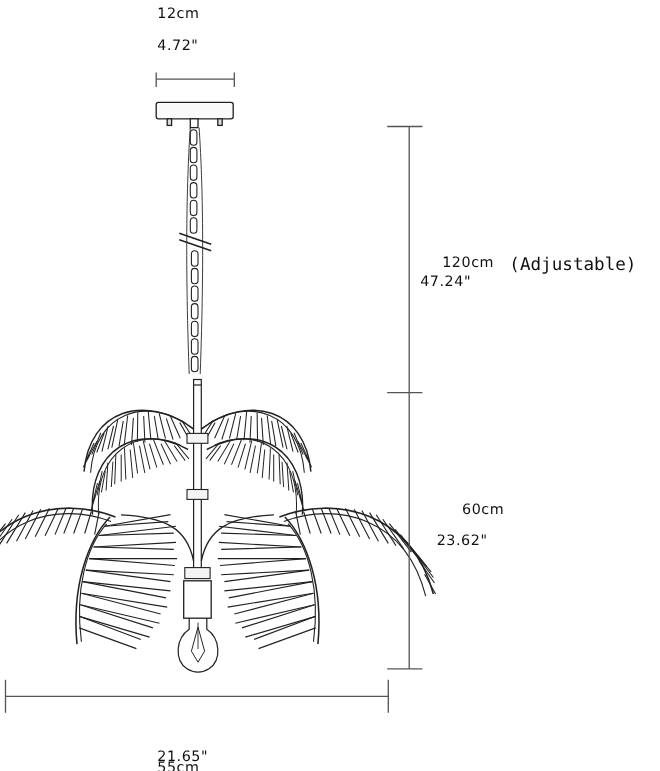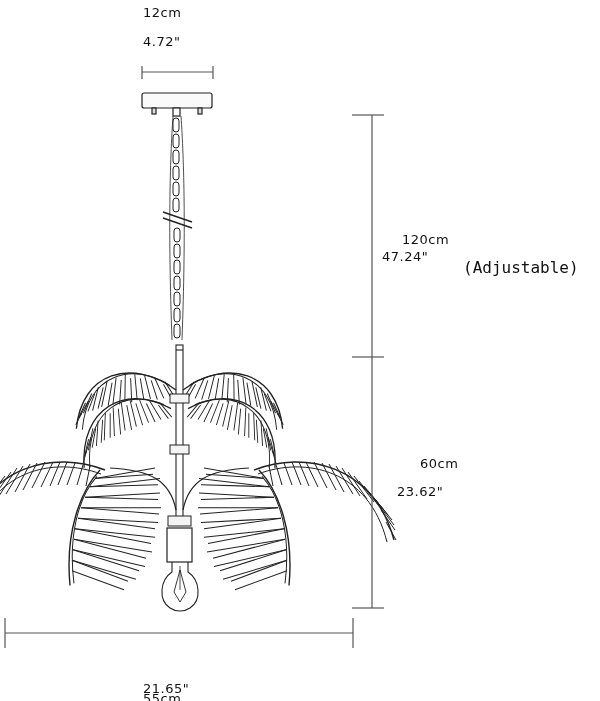--- a/index.html
+++ b/index.html
@@ -118,20 +118,20 @@
     <line x1="5" y1="633" x2="353" y2="633"></line>
     <line x1="5" y1="618" x2="5" y2="648"></line>
     <line x1="353" y1="618" x2="353" y2="648"></line>
   </g>
 </svg>
 
 <div class="lbl" style="left:143px; top:2px;">12cm</div>
 <div class="lbl" style="left:143px; top:31px;">4.72"</div>
 
 <div class="lbl" style="left:402px; top:217px;margin-top:12px;">120cm</div>
-<div class="lbl small" style="left:463px; top:229px;margin-top:28px;">(Adjustable)</div>
+<div class="lbl small" style="left:463px; top:229px;">(Adjustable)</div>
 <div class="lbl" style="left:382px; top:246px;">47.24"</div>
 
 <div class="lbl" style="left:420px; top:453px;">60cm</div>
 <div class="lbl" style="left:397px; top:481px;">23.62"</div>
 
 <div class="lbl" style="left:143px; top:688px;">55cm</div>
 <div class="lbl" style="left:143px; top:678px;">21.65"</div>
 
 </body></html>

